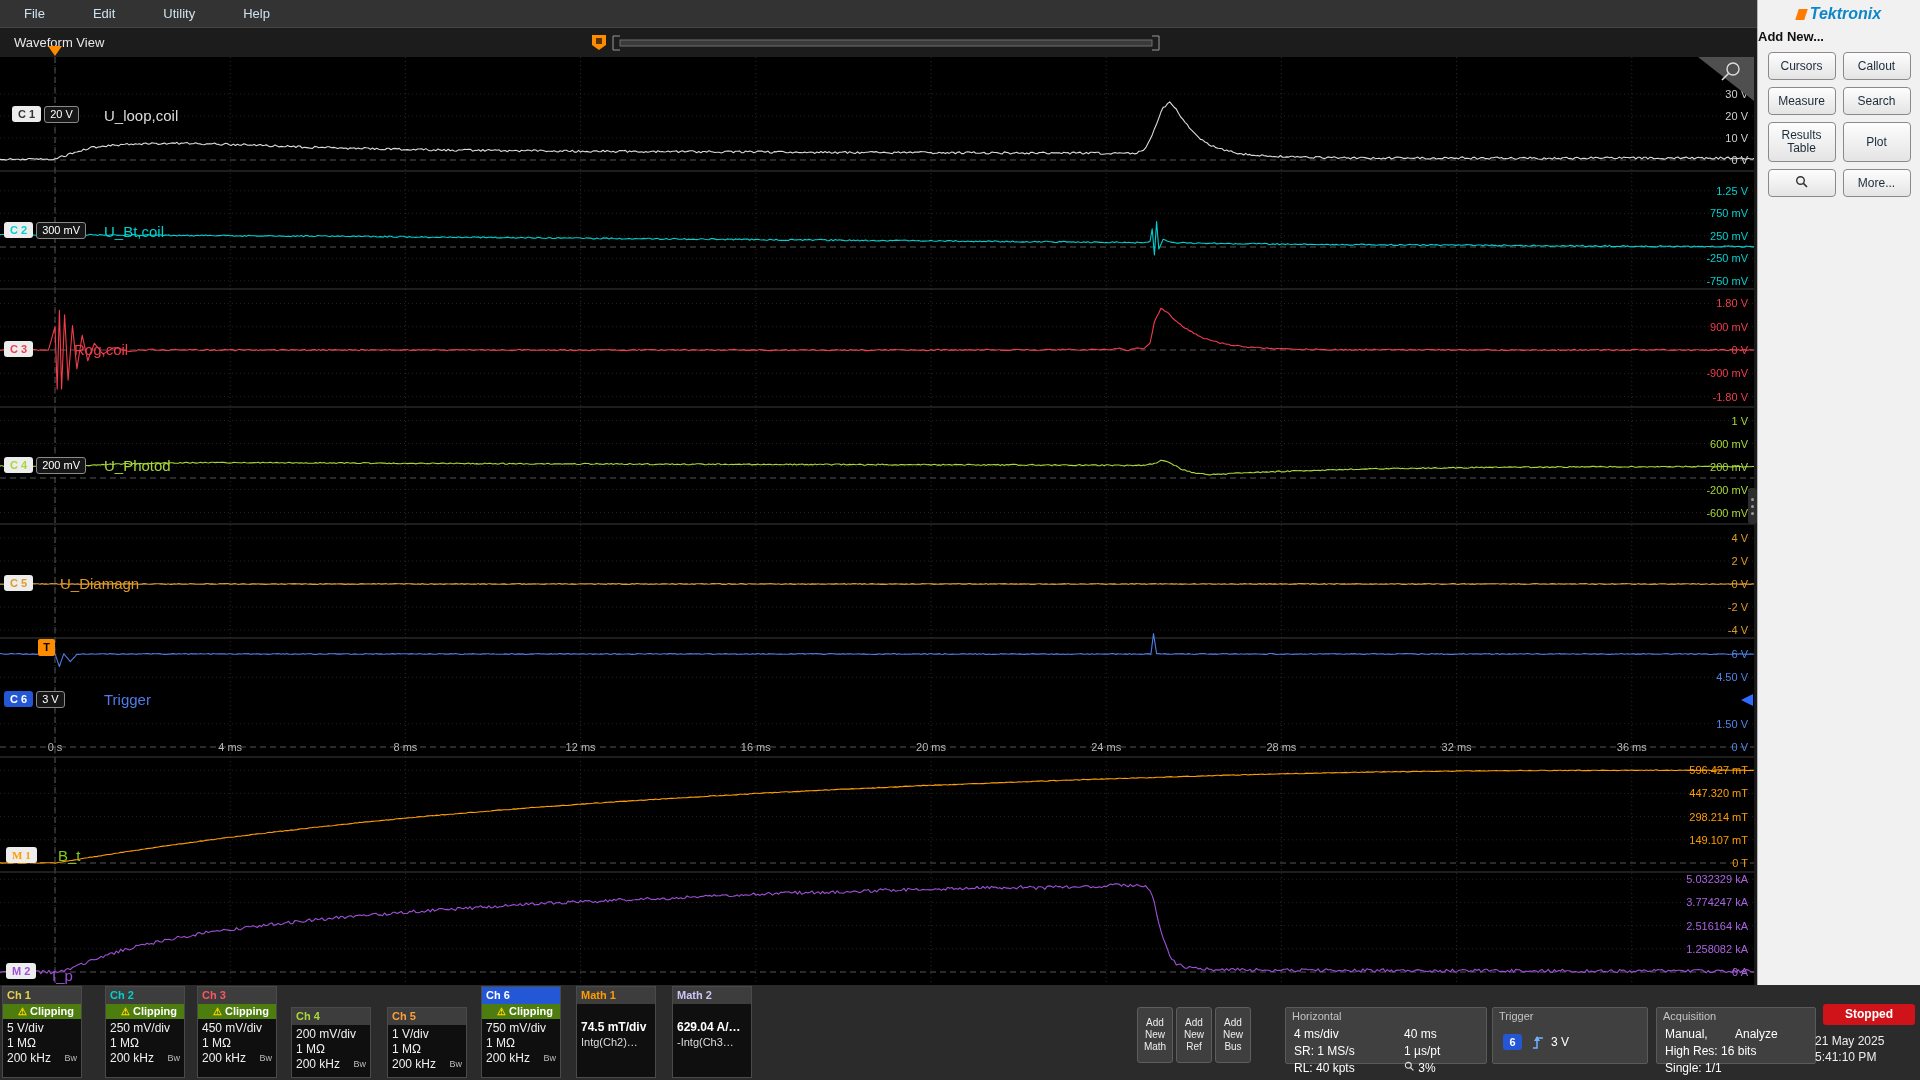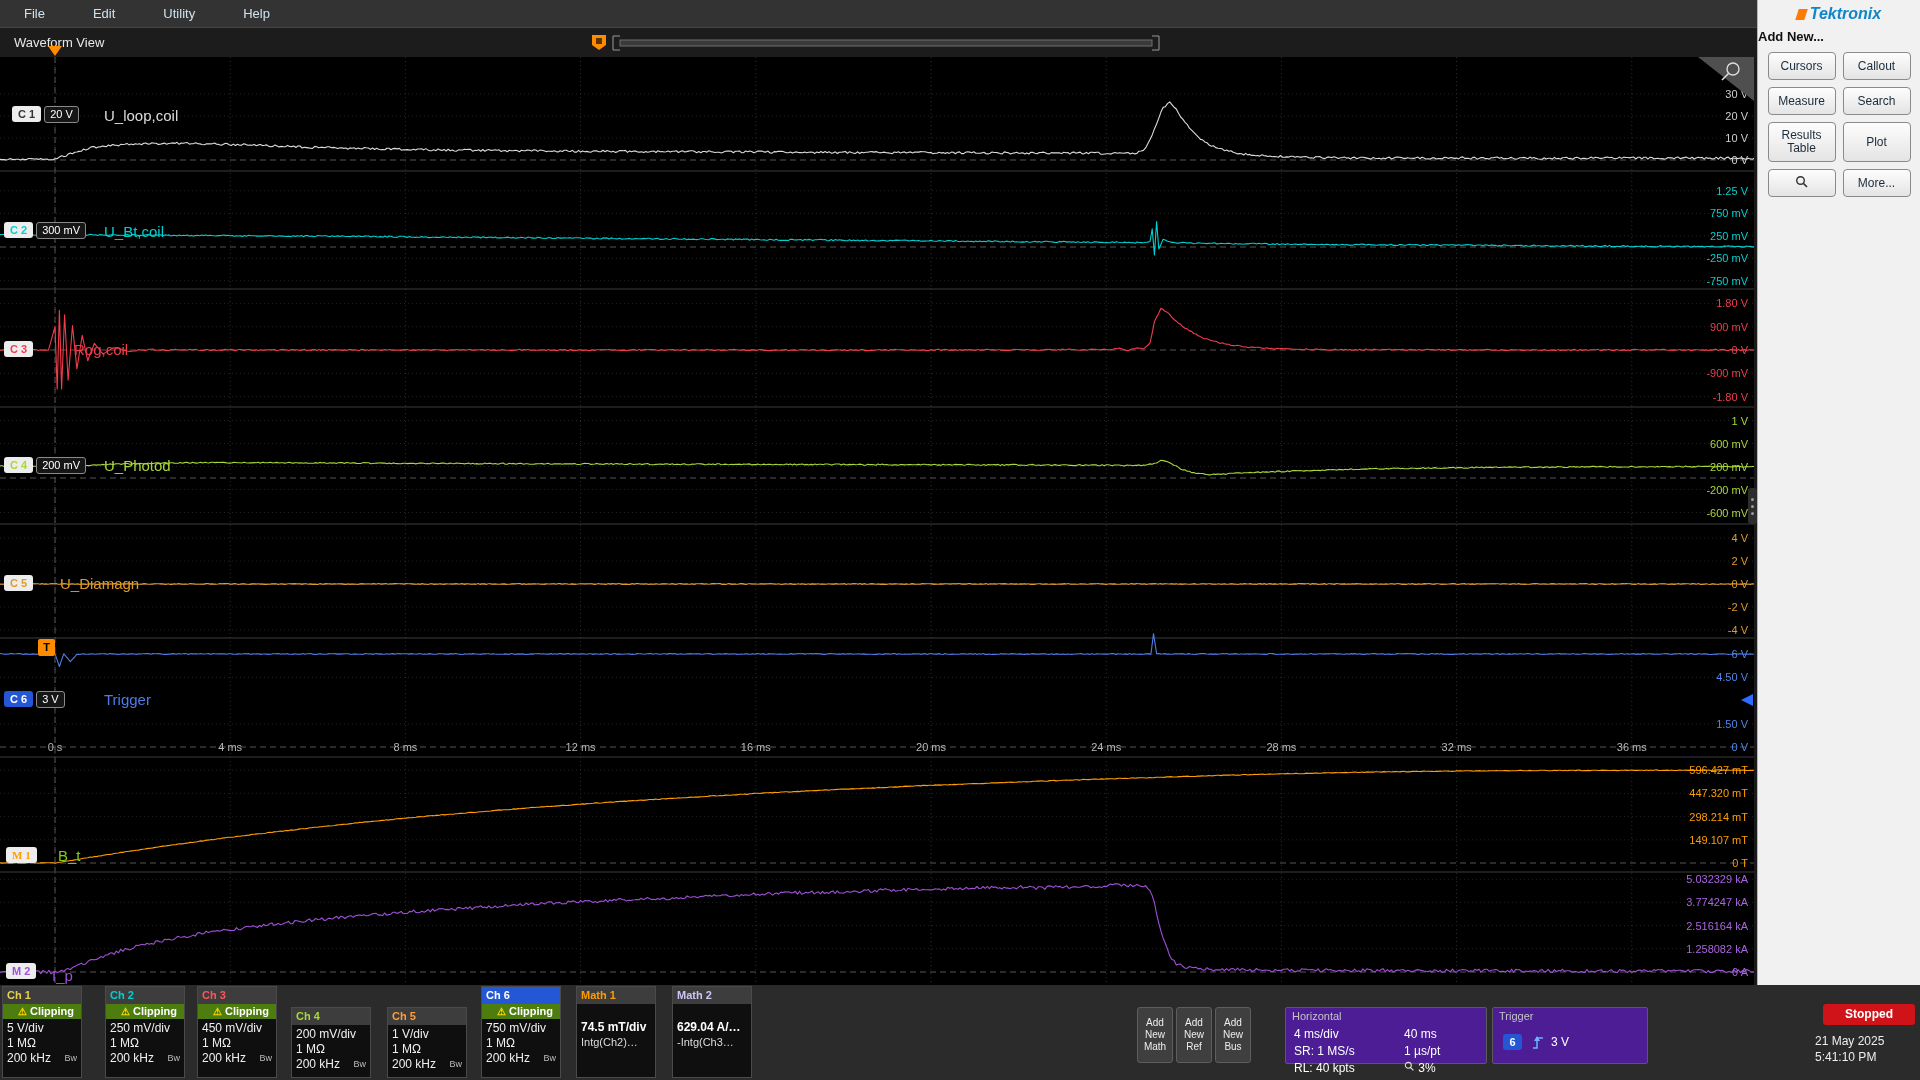--- a/index.html
+++ b/index.html
@@ -44,21 +44,21 @@
   .fbox .hdr { height:17px; background:#3d3d3d; font-size:11px; font-weight:bold; padding-left:4px; line-height:17px; }
   .fbox .clip { height:15px; background:#4d7c0f; color:#fff; font-size:11px; font-weight:bold; line-height:15px; padding-left:15px; }
   .fbox .clip .warn { color:#ffd400; font-size:10px; margin-right:3px; }
   .fbox .rows { padding:2px 4px 0; }
   .fbox .row { height:15px; font-size:12px; color:#f0f0f0; line-height:15px; display:flex; justify-content:space-between; }
   .fbox .bw { font-size:9px; color:#bbb; align-self:center; }
   .fbox .mrow1 { margin-top:14px; font-size:12px; font-weight:bold; color:#fff; height:16px; }
   .fbox .mrow2 { font-size:11px; color:#ddd; }
   .addbtn { position:absolute; top:22px; width:36px; height:56px; background:#3f3f3f; border:1px solid #5e5e5e; border-radius:3px;
       color:#eee; font-family:"Liberation Sans",sans-serif; font-size:10px; line-height:12px; padding:2px 1px; }
-  .fpanel { position:absolute; top:22px; height:57px; background:#4c1d95; border:1px solid #5a5a5a; border-radius:2px; }
+  .fpanel { position:absolute; top:22px; height:57px; background:#404040; border:1px solid #5a5a5a; border-radius:2px; }
   .fpanel .title { position:absolute; top:2px; left:6px; font-size:11px; color:#c4c4c4; }
   .cell { position:absolute; font-size:12px; color:#fff; white-space:nowrap; }
   #trig-src { position:absolute; left:10px; top:26px; width:19px; height:16px; background:#2457d6; border-radius:3px;
       color:#fff; font-size:11px; font-weight:bold; text-align:center; line-height:16px; }
   #stopped { position:absolute; left:1823px; top:19px; width:92px; height:21px; background:#d01318; border-radius:3px;
       color:#fff; font-size:12px; font-weight:bold; text-align:center; line-height:21px; }
   #clock { position:absolute; left:1815px; top:48px; width:100px; text-align:left; color:#eee; font-size:12px; line-height:16px; }
 </style>
 </head>
 <body>
@@ -423,19 +423,26 @@
   <div class="fpanel" id="tpanel" style="left:1492px;width:156px;">
     <div class="title">Trigger</div>
     <div id="trig-src">6</div>
     <svg width="14" height="16" style="position:absolute;left:38px;top:26px;">
       <polyline points="2,14 6,14 6,4 12,4" stroke="#6db3ff" fill="none" stroke-width="1.5"></polyline>
       <polygon points="3,7 6,2 9,7" fill="#6db3ff"></polygon>
     </svg>
     <div class="cell" style="left:58px;top:27px;">3 V</div>
   </div>
 
+  <div class="fpanel" id="apanel" style="left:1656px;width:160px;">
+    <div class="title">Acquisition</div>
+    <div class="cell" style="left:8px;top:19px;">Manual,</div>
+    <div class="cell" style="left:78px;top:19px;">Analyze</div>
+    <div class="cell" style="left:8px;top:36px;">High Res: 16 bits</div>
+    <div class="cell" style="left:8px;top:53px;">Single: 1/1</div>
+  </div>
 
   <div id="stopped">Stopped</div>
   <div id="clock">
     <div>21 May 2025</div>
     <div>5:41:10 PM</div>
   </div>
 </div>
 
 </body></html>

